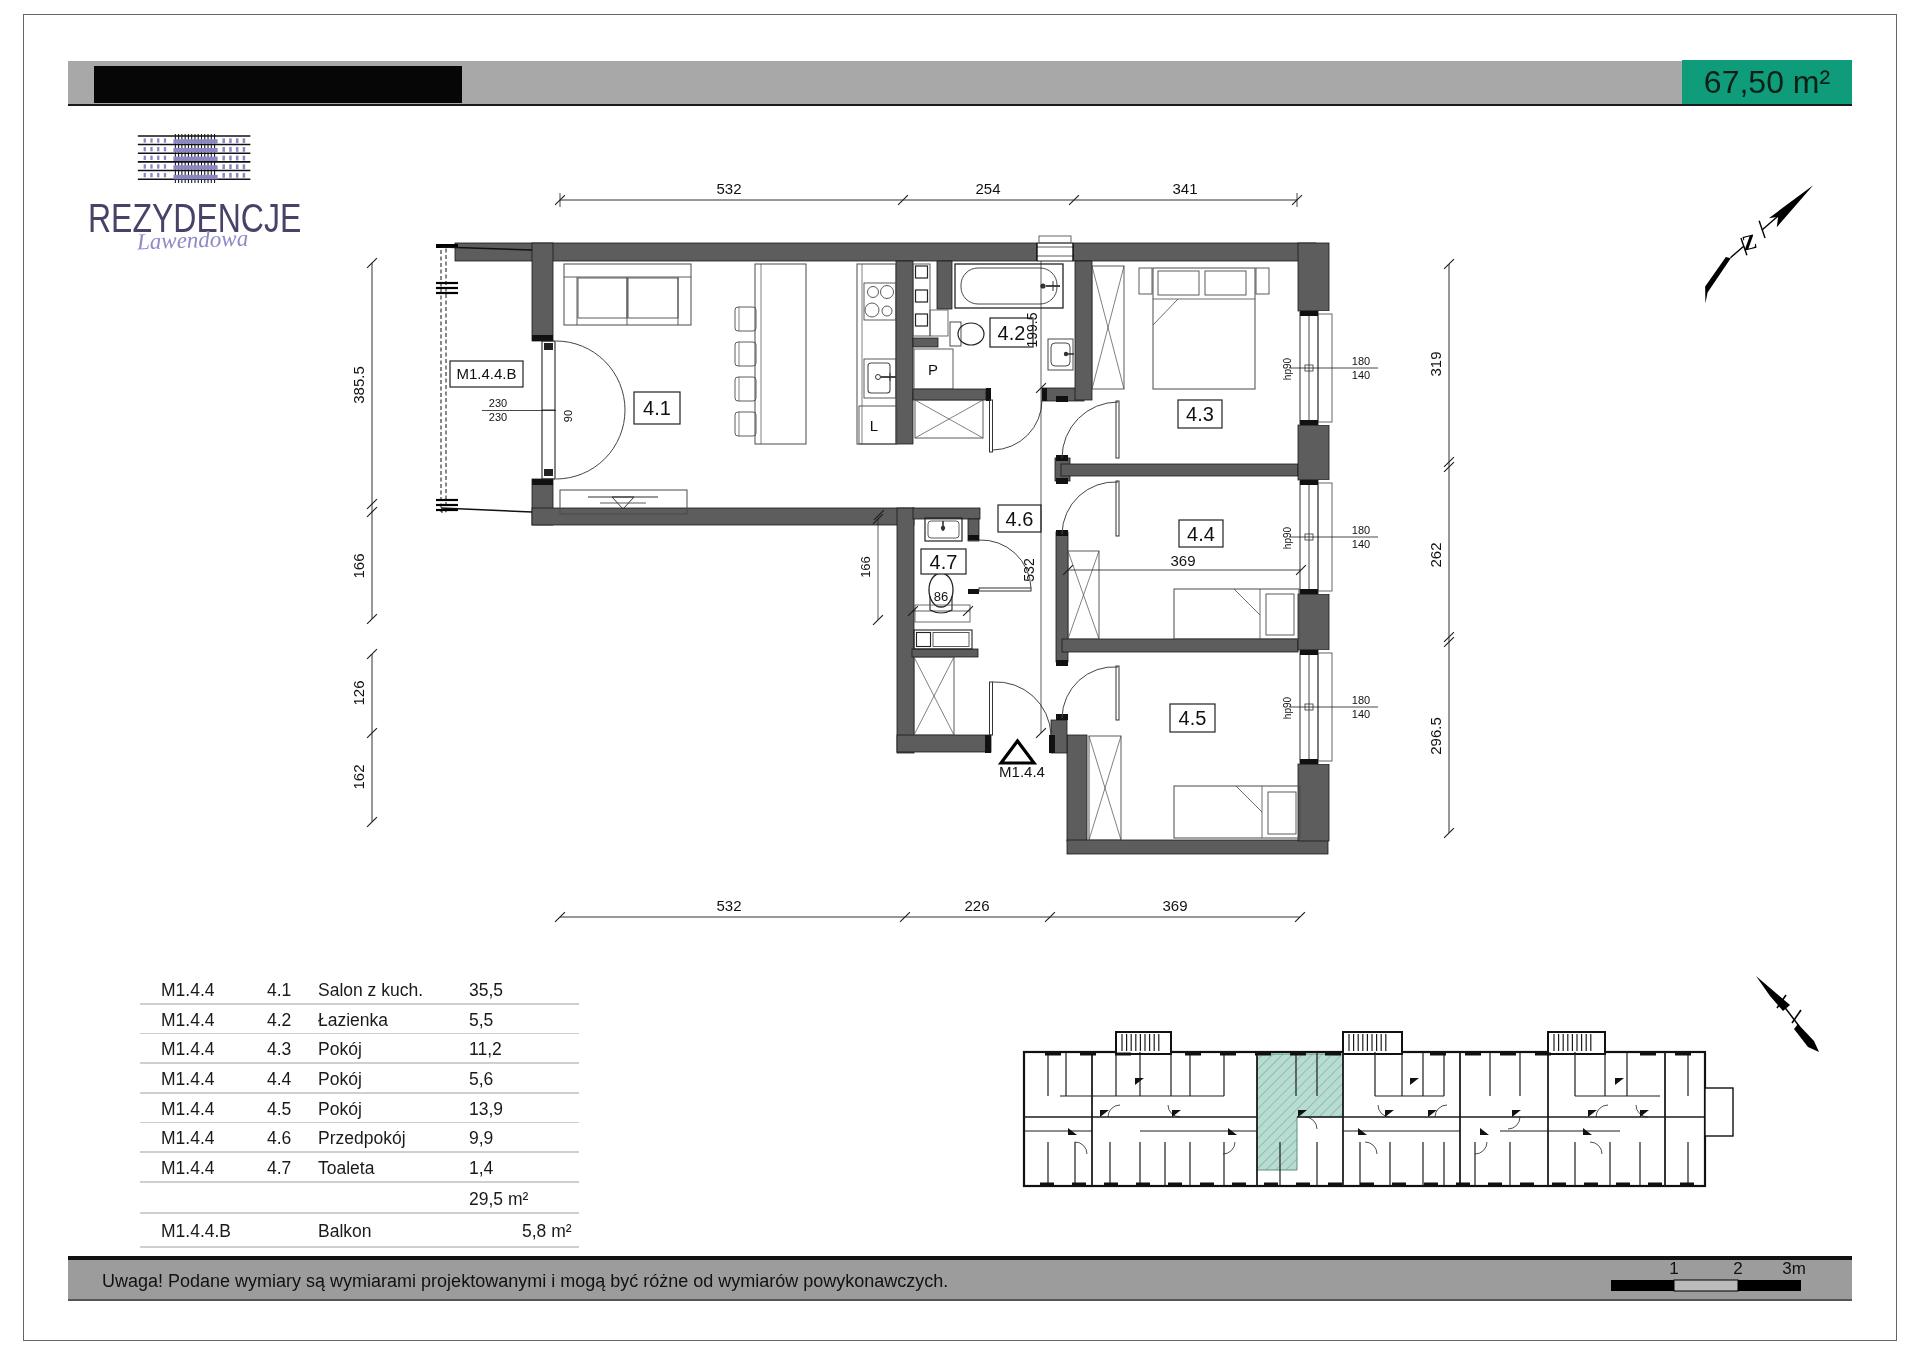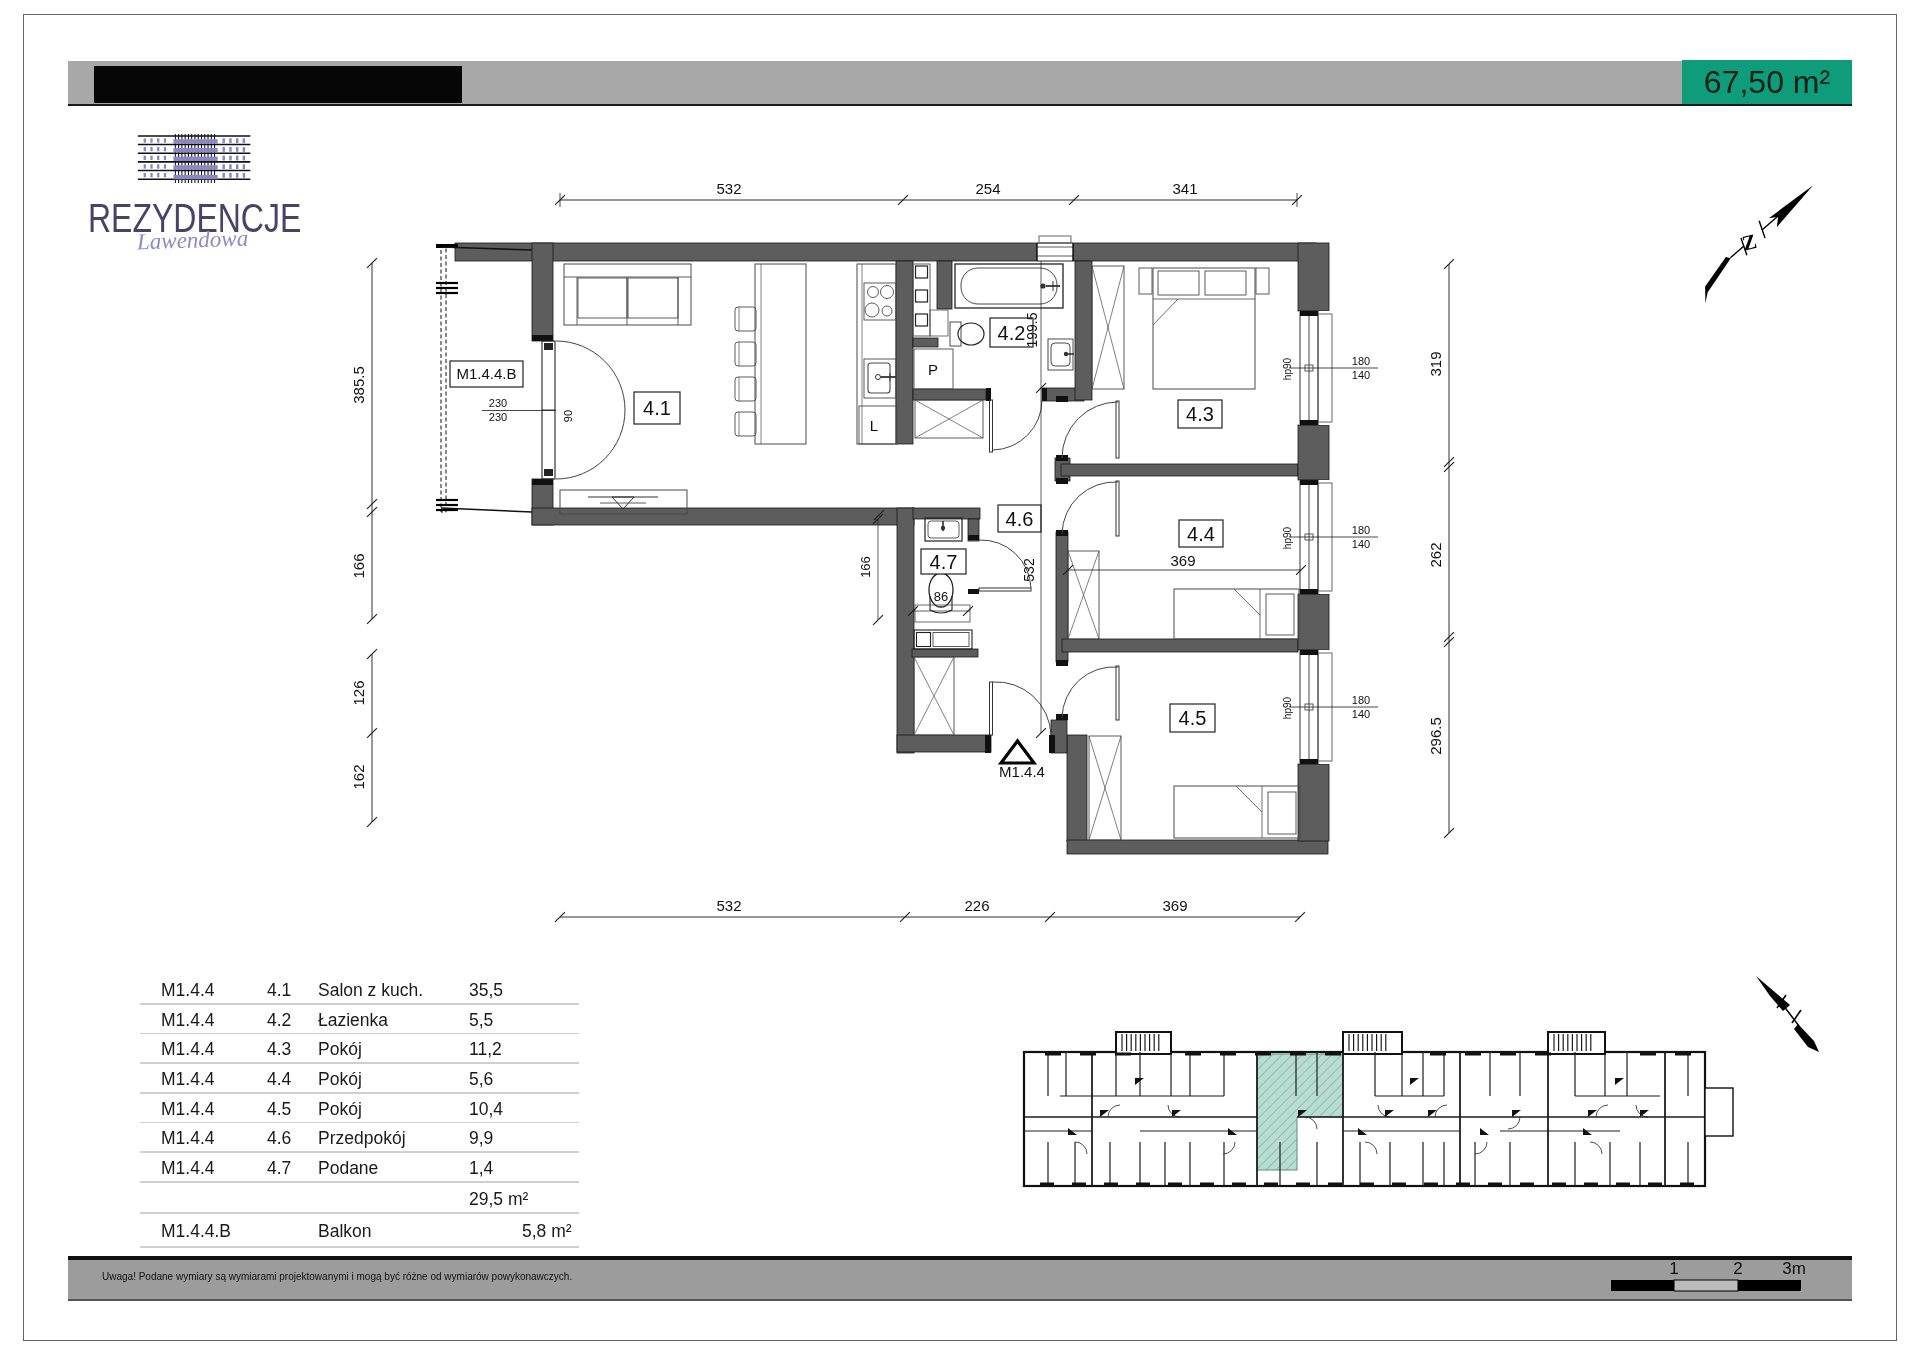--- a/index.html
+++ b/index.html
@@ -645,37 +645,37 @@
 <div style="position:absolute;left:267px;top:1039px">4.3</div>
 <div style="position:absolute;left:318px;top:1039px">Pokój</div>
 <div style="position:absolute;left:469px;top:1039px">11,2</div>
 <div style="position:absolute;left:161px;top:1069px">M1.4.4</div>
 <div style="position:absolute;left:267px;top:1069px">4.4</div>
 <div style="position:absolute;left:318px;top:1069px">Pokój</div>
 <div style="position:absolute;left:469px;top:1069px">5,6</div>
 <div style="position:absolute;left:161px;top:1098.5px">M1.4.4</div>
 <div style="position:absolute;left:267px;top:1098.5px">4.5</div>
 <div style="position:absolute;left:318px;top:1098.5px">Pokój</div>
-<div style="position:absolute;left:469px;top:1098.5px">10,4</div>
+<div style="position:absolute;left:469px;top:1098.5px">13,9</div>
 <div style="position:absolute;left:161px;top:1128px">M1.4.4</div>
 <div style="position:absolute;left:267px;top:1128px">4.6</div>
 <div style="position:absolute;left:318px;top:1128px">Przedpokój</div>
 <div style="position:absolute;left:469px;top:1128px">9,9</div>
 <div style="position:absolute;left:161px;top:1158px">M1.4.4</div>
 <div style="position:absolute;left:267px;top:1158px">4.7</div>
-<div style="position:absolute;left:318px;top:1158px">Podane</div>
+<div style="position:absolute;left:318px;top:1158px">Toaleta</div>
 <div style="position:absolute;left:469px;top:1158px">1,4</div>
 <div style="position:absolute;left:469px;top:1188.5px">29,5 m²</div>
 <div style="position:absolute;left:161px;top:1221px">M1.4.4.B</div>
 <div style="position:absolute;left:318px;top:1221px">Balkon</div>
 <div style="position:absolute;left:522px;top:1221px">5,8 m²</div>
 <div style="position:absolute;left:140px;top:1003px;width:439px;height:1.5px;background:#cfcfcf"></div>
 <div style="position:absolute;left:140px;top:1032.5px;width:439px;height:1.5px;background:#cfcfcf"></div>
 <div style="position:absolute;left:140px;top:1062px;width:439px;height:1.5px;background:#cfcfcf"></div>
 <div style="position:absolute;left:140px;top:1092px;width:439px;height:1.5px;background:#cfcfcf"></div>
 <div style="position:absolute;left:140px;top:1121.5px;width:439px;height:1.5px;background:#cfcfcf"></div>
 <div style="position:absolute;left:140px;top:1151px;width:439px;height:1.5px;background:#cfcfcf"></div>
 <div style="position:absolute;left:140px;top:1181px;width:439px;height:1.5px;background:#cfcfcf"></div>
 <div style="position:absolute;left:140px;top:1212px;width:439px;height:1.5px;background:#cfcfcf"></div>
 <div style="position:absolute;left:140px;top:1246px;width:439px;height:1.5px;background:#cfcfcf"></div>
 </div>
 
 <div class="abs" style="left:68px;top:1256px;width:1784px;height:39px;background:#9c9c9c;border-top:4px solid #111;border-bottom:2px solid #555"></div>
-<div class="abs" style="left:102px;top:1271px;font-size:10px;color:#111">Uwaga! Podane wymiary są wymiarami projektowanymi i mogą być różne od wymiarów powykonawczych.</div>
+<div class="abs" style="left:102px;top:1271px;font-size:18px;color:#111">Uwaga! Podane wymiary są wymiarami projektowanymi i mogą być różne od wymiarów powykonawczych.</div>
 </body></html>

